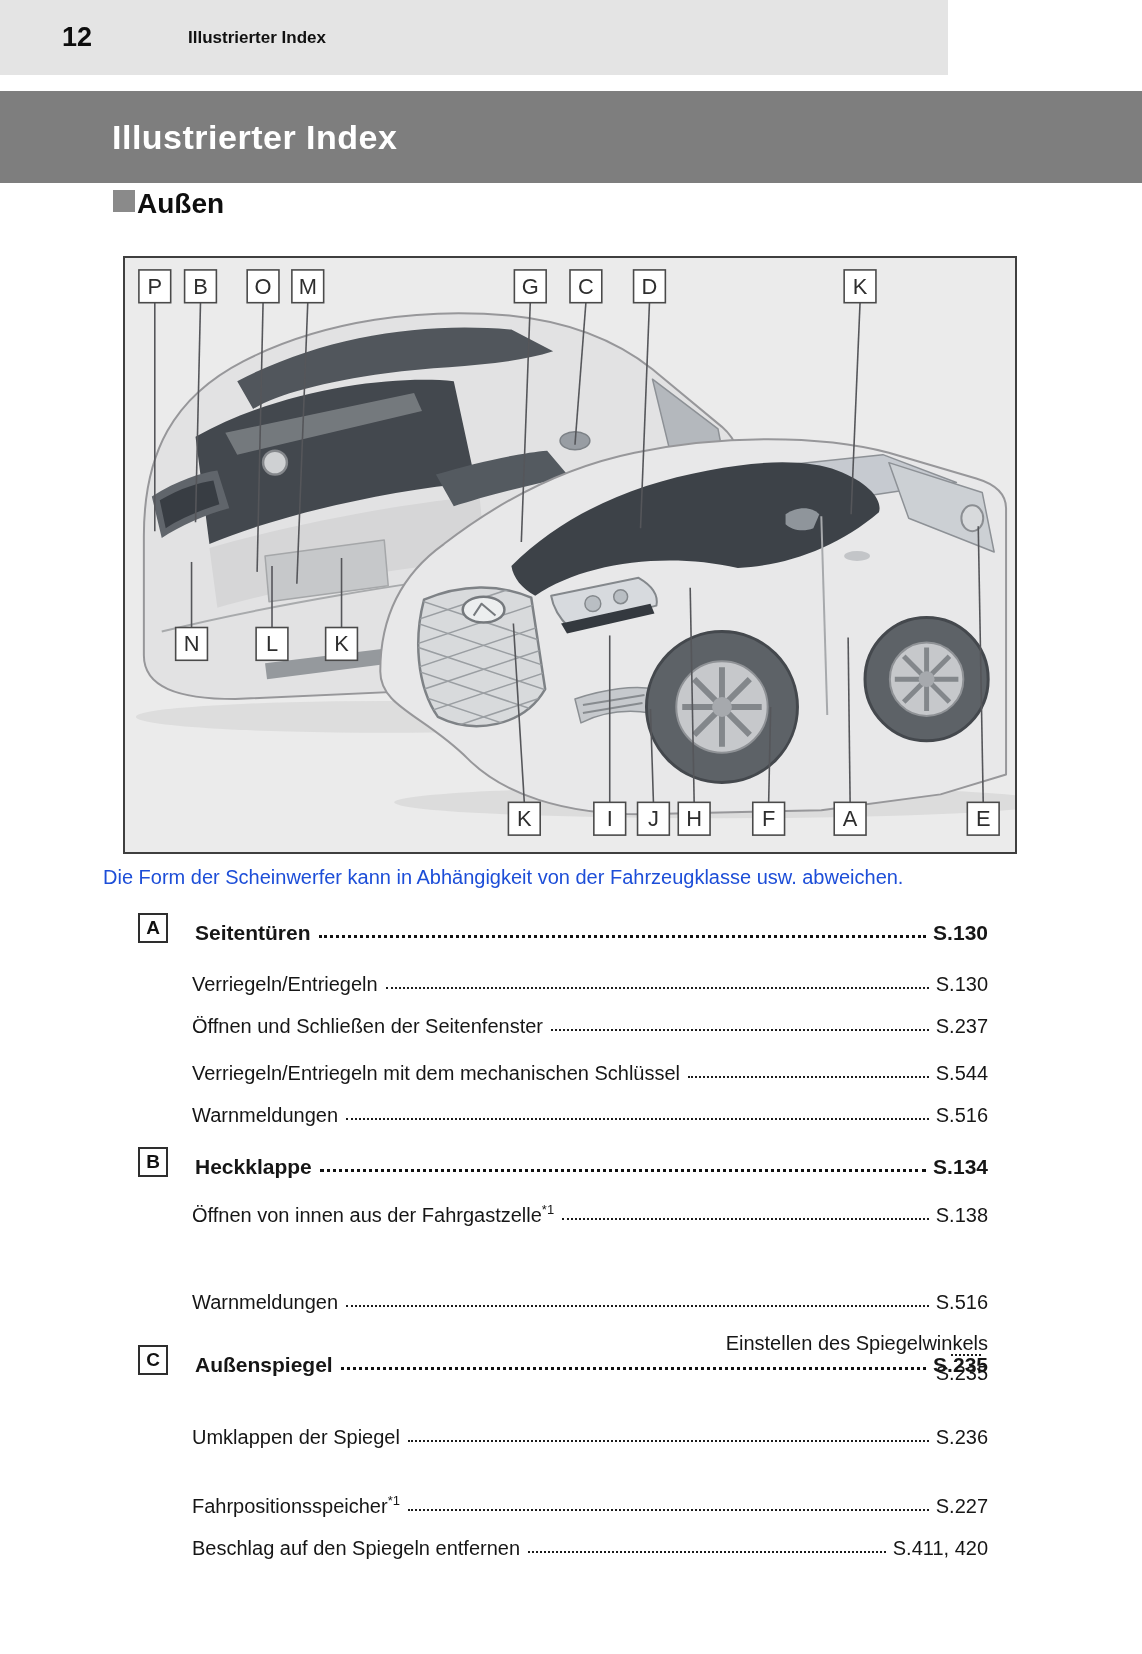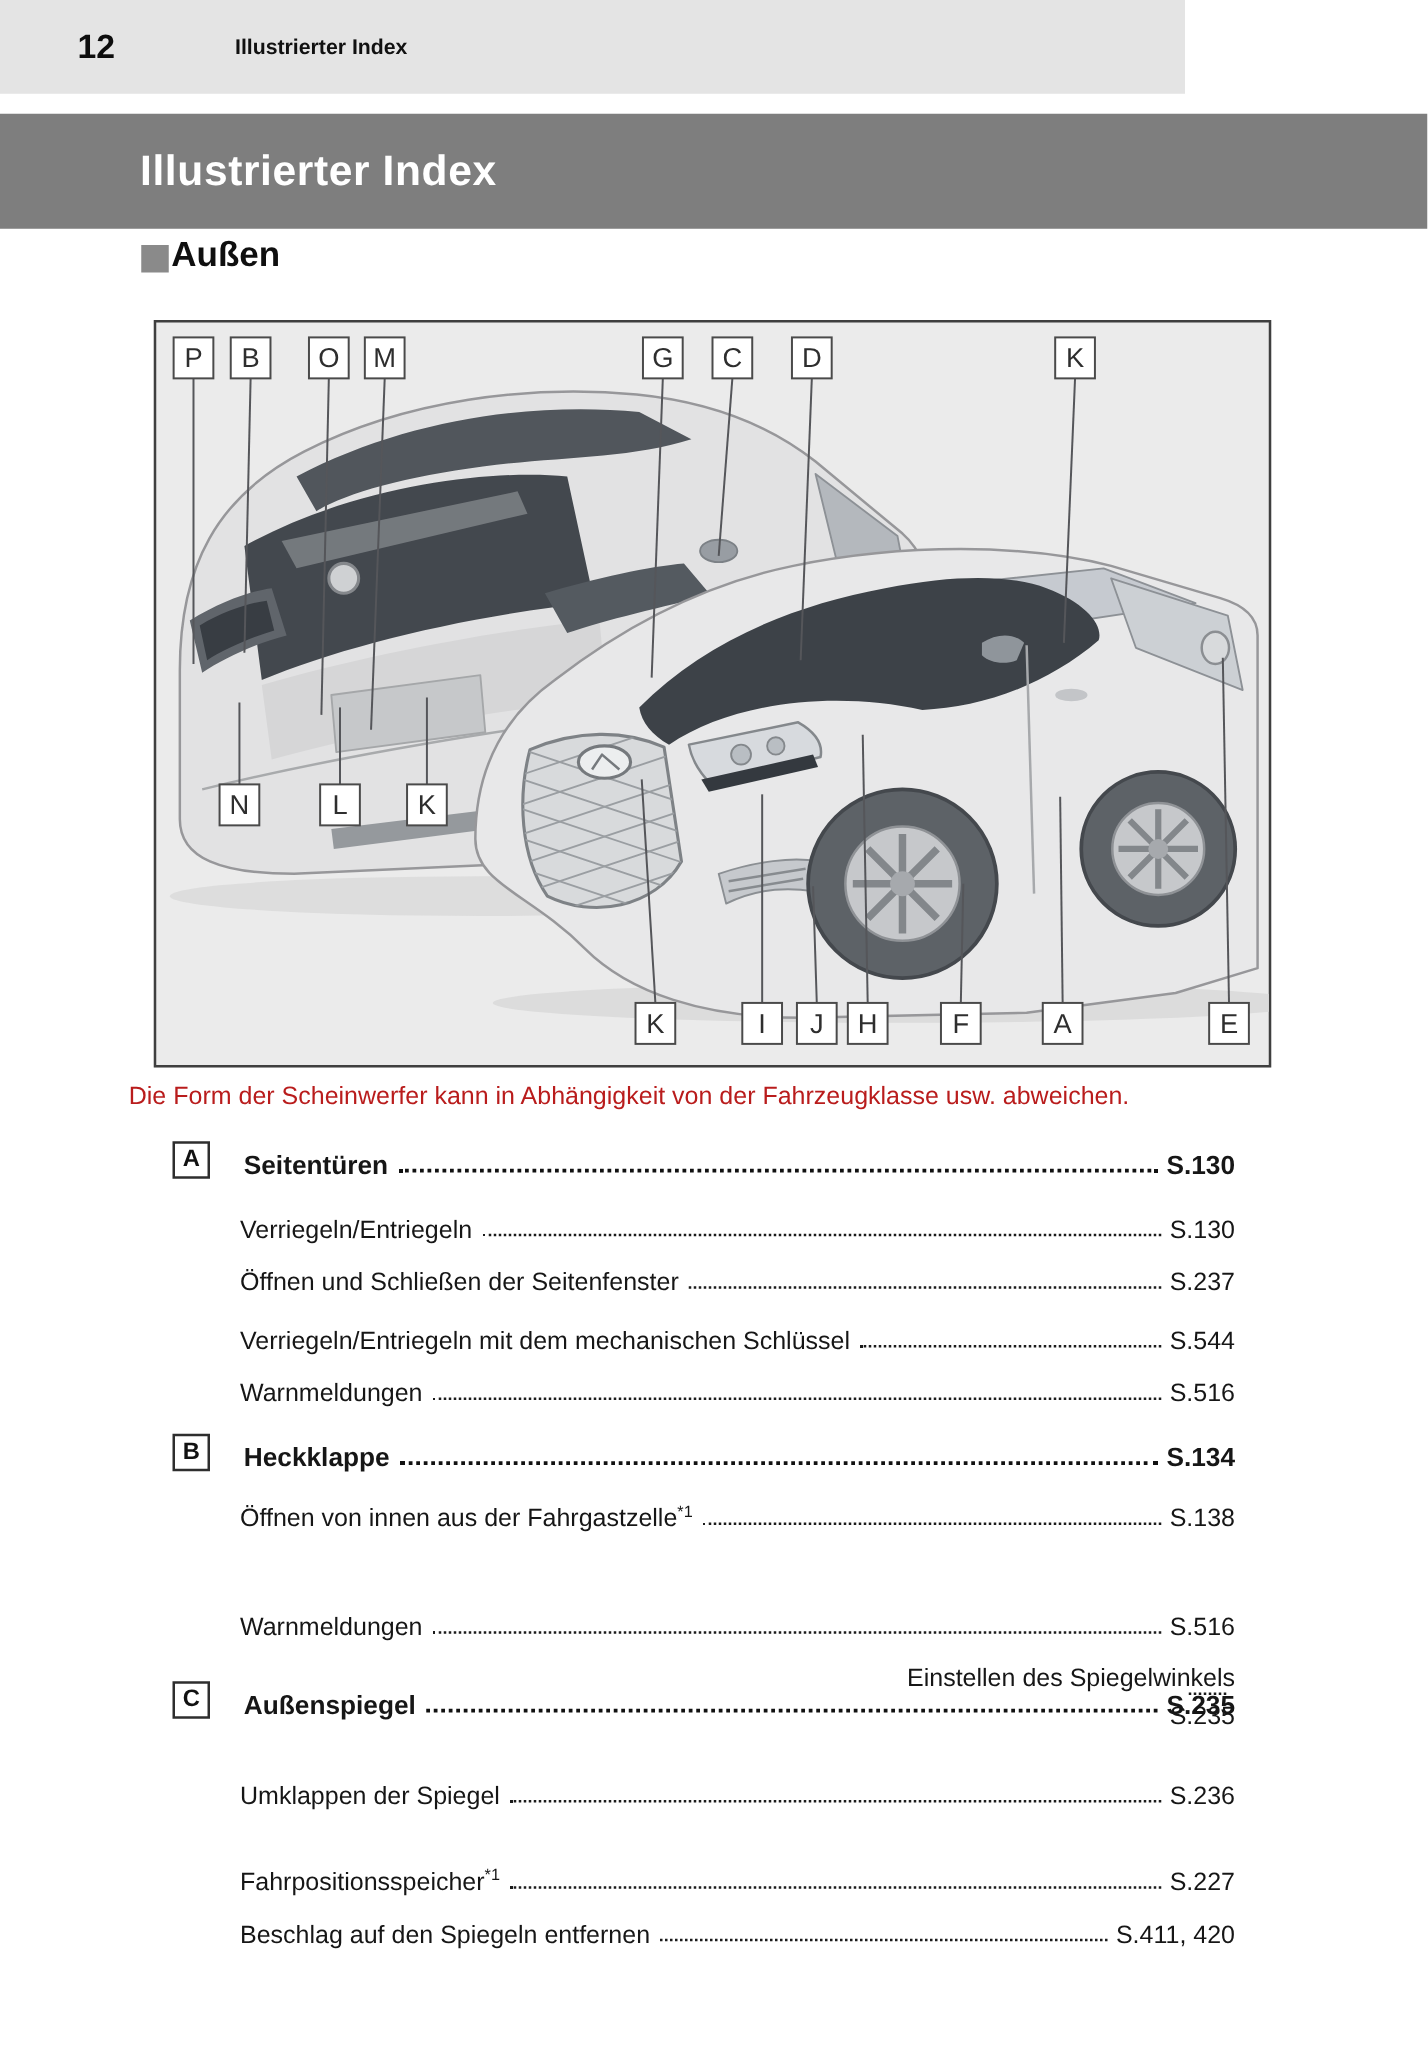--- a/index.html
+++ b/index.html
@@ -8,27 +8,27 @@
     font-family:"Liberation Sans",sans-serif;color:#161616;overflow:hidden;
   }
   .header-band{position:absolute;left:0;top:0;width:948px;height:75px;background:#e4e4e4;}
   .page-number{position:absolute;left:62px;top:0;height:75px;display:flex;align-items:center;
     font-size:27px;font-weight:bold;color:#0d0d0d;}
   .header-title{position:absolute;left:188px;top:0;height:75px;display:flex;align-items:center;
     font-size:17px;font-weight:bold;color:#111;}
   .banner{position:absolute;left:0;top:91px;width:1142px;height:92px;background:#7e7e7e;
     display:flex;align-items:center;}
   .banner-title{color:#ffffff;font-size:34px;font-weight:bold;padding-left:112px;letter-spacing:.5px;}
-  .aussen{position:absolute;left:113px;top:190px;display:flex;align-items:flex-end;}
+  .aussen{position:absolute;left:113px;top:190px;display:flex;align-items:flex-start;}
   .aussen .sq{width:22px;height:22px;background:#8a8a8a;display:inline-block;}
   .aussen .txt{font-size:28px;font-weight:600;color:#0f0f0f;margin-left:2px;line-height:1;}
   .diagram{position:absolute;left:123px;top:256px;width:894px;height:598px;background:#ebebeb;
     border:2px solid #3f3f3f;box-sizing:border-box;}
   .diagram svg{display:block;width:100%;height:100%;}
-  .caption{position:absolute;left:103px;top:866px;width:900px;font-size:20px;color:#b91c1c;}
+  .caption{position:absolute;left:103px;top:866px;width:900px;font-size:20px;color:#1d4ed8;}
   #index-list{position:absolute;left:138px;top:0;width:850px;height:1654px;pointer-events:none;}
   .row{position:absolute;left:0;right:0;height:36px;display:flex;align-items:flex-end;}
   .badge{width:30px;height:30px;border:2px solid #2e2e2e;background:#fff;box-sizing:border-box;
     display:flex;align-items:center;justify-content:center;font-size:19px;font-weight:bold;color:#111;
     margin-bottom:1px;}
   .row .lab{white-space:nowrap;line-height:1.1;}
   .row.section .lab{font-size:21px;font-weight:bold;margin-left:27px;}
   .row.sub .lab{font-size:20px;font-weight:normal;margin-left:54px;}
   .row sup{font-size:13px;vertical-align:super;line-height:0;}
   .leader{flex:1;border-bottom:2.6px dotted #1b1b1b;margin:0 7px 6px 8px;min-width:30px;}

